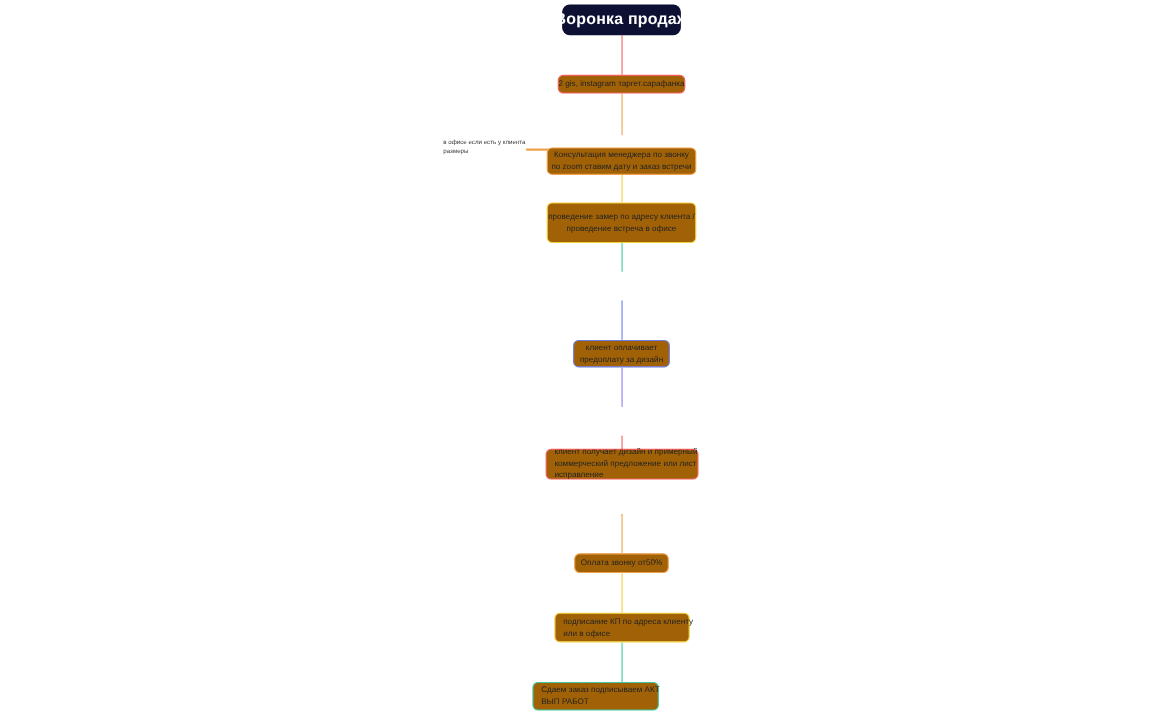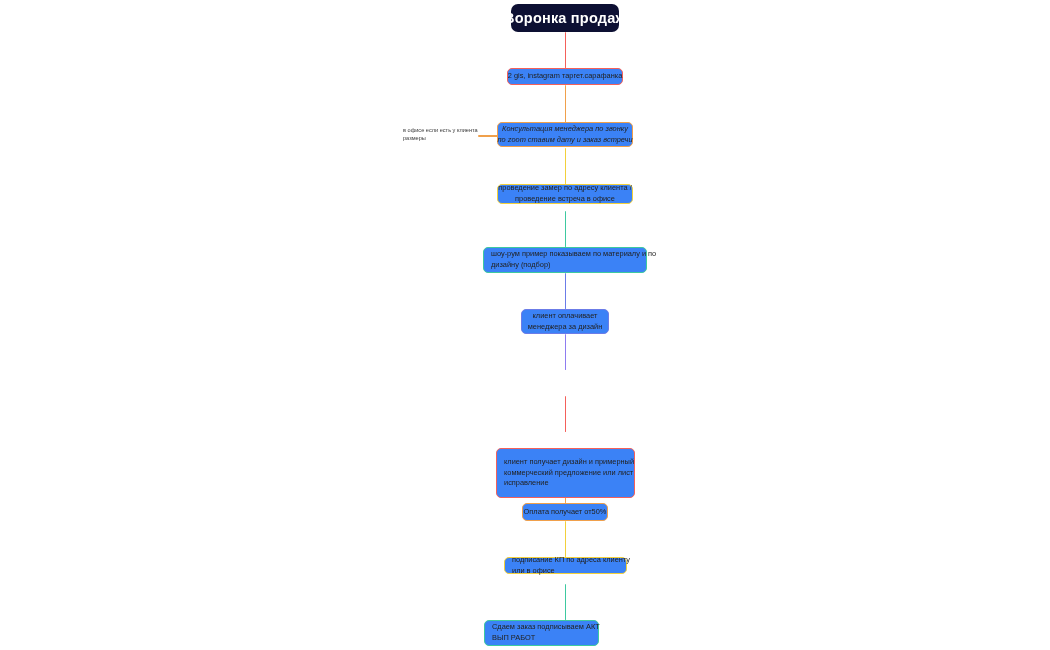--- a/index.html
+++ b/index.html
@@ -44,21 +44,21 @@
     font-weight: bold;
     font-size: 14.5px;
     letter-spacing: 0.2px;
     white-space: nowrap;
   }
 
   
   .node {
     position: absolute;
     box-sizing: border-box;
-    background: #3b82f6;
+    background: #a16207;
     border-style: solid;
     border-width: 1.3px;
     border-radius: 5px;
     display: flex;
     flex-direction: column;
     justify-content: center;
     font-size: 7.4px;
     line-height: 1.42;
     padding: 4px 7px;
   }
@@ -112,52 +112,48 @@
 
   <div class="annotation" style="left:403px; top:126px; width:76px;">
     <span class="line">в офисе если есть у клиента</span>
     <span class="line">размеры</span>
   </div>
 
   <div class="node center" style="left:507px; top:68px; width:116px; height:17px; border-color:#f4605a;">
     <span class="line">2 gis, instagram таргет.сарафанка</span>
   </div>
 
-  <div class="node center" style="left:497px; top:122px; width:136px; height:25px; border-color:#f0a04b;font-style:italic;">
+  <div class="node center" style="left:497px; top:134px; width:136px; height:25px; border-color:#f0a04b;">
     <span class="line">Консультация менеджера  по звонку</span>
     <span class="line">по zoom ставим дату и заказ встречи</span>
   </div>
 
-  <div class="node center" style="left:497px; top:184px; width:136px; height:20px; border-color:#f2d03b;">
+  <div class="node center" style="left:497px; top:184px; width:136px; height:37px; border-color:#f2d03b;">
     <span class="line">проведение замер по адресу клиента /</span>
     <span class="line">проведение встреча в офисе</span>
   </div>
 
-  <div class="node left" style="left:483px; top:247px; width:164px; height:26px; border-color:#3ec9a0;">
-    <span class="line">шоу-рум пример показываем по материалу и по</span>
-    <span class="line">дизайну (подбор)</span>
-  </div>
 
   <div class="node center" style="left:521px; top:309px; width:88px; height:25px; border-color:#6b7ce8;">
     <span class="line">клиент оплачивает</span>
-    <span class="line">менеджера за дизайн</span>
+    <span class="line">предоплату за дизайн</span>
   </div>
 
 
-  <div class="node left" style="left:496px; top:448px; width:139px; height:50px; border-color:#f4605a;">
+  <div class="node left" style="left:496px; top:408px; width:139px; height:28px; border-color:#f4605a;">
     <span class="line">клиент получает дизайн и примерный</span>
     <span class="line">коммерческий предложение или лист</span>
     <span class="line">исправление</span>
   </div>
 
   <div class="node center" style="left:522px; top:503px; width:86px; height:18px; border-color:#f0a04b;">
-    <span class="line">Оплата получает от50%</span>
+    <span class="line">Оплата звонку от50%</span>
   </div>
 
-  <div class="node left" style="left:504px; top:557px; width:123px; height:17px; border-color:#f2d03b;">
+  <div class="node left" style="left:504px; top:557px; width:123px; height:27px; border-color:#f2d03b;">
     <span class="line">подписание КП по адреса клиенту</span>
     <span class="line">или в офисе</span>
   </div>
 
   <div class="node left" style="left:484px; top:620px; width:115px; height:26px; border-color:#3ec9a0;">
     <span class="line">Сдаем заказ подписываем АКТ</span>
     <span class="line">ВЫП РАБОТ</span>
   </div>
 
 </div>

